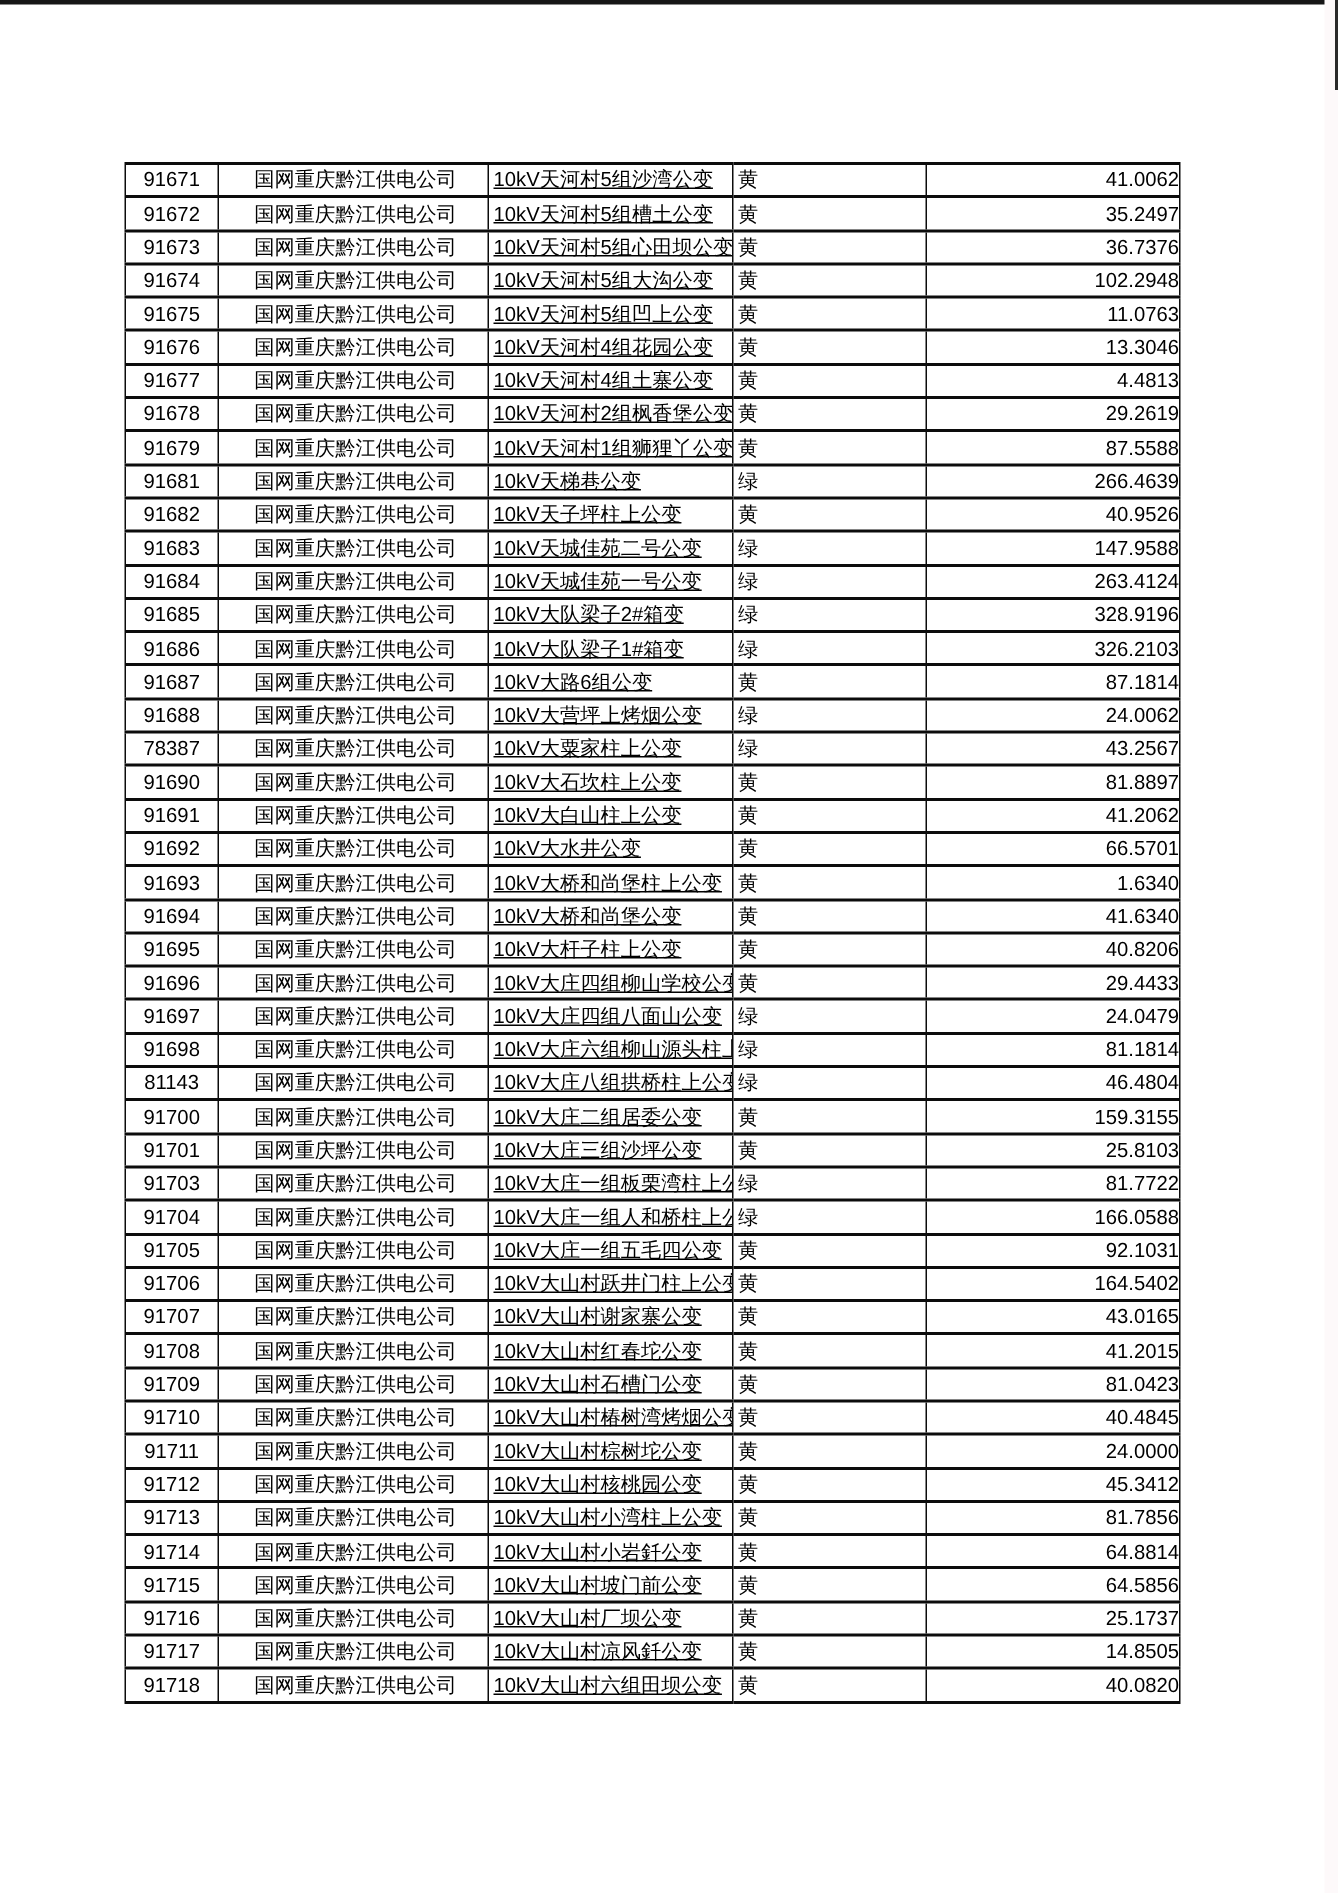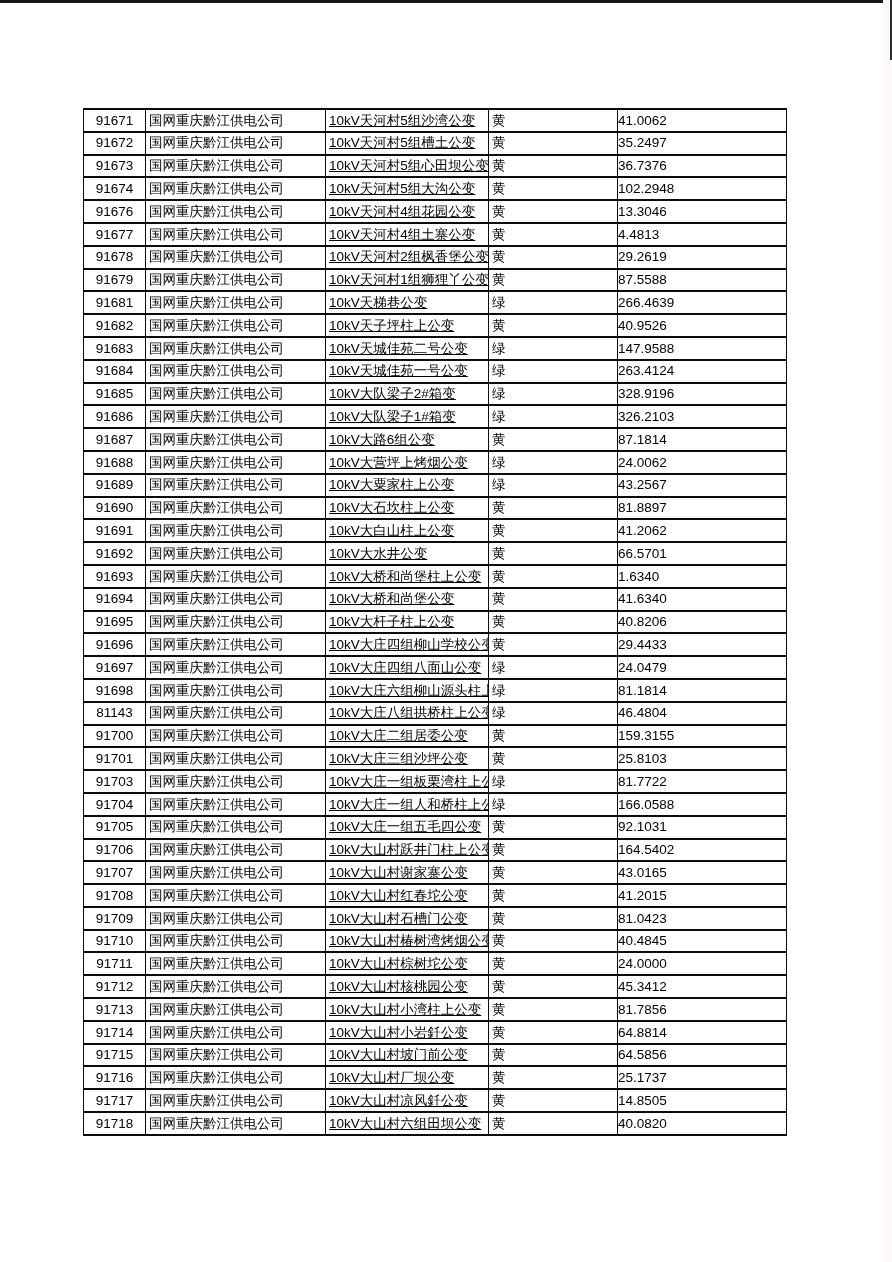--- a/index.html
+++ b/index.html
@@ -43,24 +43,24 @@
     border-right: 1px solid #0c0c0c;
     font-size: 13.5px;
     line-height: 1;
     color: #000000;
     vertical-align: middle;
     white-space: nowrap;
     overflow: hidden;
     height: 21px;
   }
   td.col-id    { width: 62px;  text-align: center; }
-  td.col-company { width: 180px; text-align: left; padding-left: 3px; }
+  td.col-company { width: 180px; text-align: center; padding-left: 3px; }
   td.col-name  { width: 163px; text-align: left; padding-left: 3px; text-decoration: underline; }
   td.col-status{ width: 129px; text-align: left; padding-left: 3px; }
-  td.col-value { width: 169px; text-align: left; }
+  td.col-value { width: 169px; text-align: right; }
 </style>
 </head>
 <body>
 
 <div class="page">
   <div class="top-edge"></div>
   <div class="right-tint"></div>
   <div class="right-edge-mark"></div>
 
   <table class="grid">
@@ -94,20 +94,27 @@
           <td class="col-value">36.7376</td>
         </tr>
         <tr>
           <td class="col-id">91674</td>
           <td class="col-company">国网重庆黔江供电公司</td>
           <td class="col-name">10kV天河村5组大沟公变</td>
           <td class="col-status">黄</td>
           <td class="col-value">102.2948</td>
         </tr>
         <tr>
+          <td class="col-id">91675</td>
+          <td class="col-company">国网重庆黔江供电公司</td>
+          <td class="col-name">10kV天河村5组凹上公变</td>
+          <td class="col-status">黄</td>
+          <td class="col-value">11.0763</td>
+        </tr>
+        <tr>
           <td class="col-id">91676</td>
           <td class="col-company">国网重庆黔江供电公司</td>
           <td class="col-name">10kV天河村4组花园公变</td>
           <td class="col-status">黄</td>
           <td class="col-value">13.3046</td>
         </tr>
         <tr>
           <td class="col-id">91677</td>
           <td class="col-company">国网重庆黔江供电公司</td>
           <td class="col-name">10kV天河村4组土寨公变</td>
@@ -178,21 +185,21 @@
           <td class="col-value">87.1814</td>
         </tr>
         <tr>
           <td class="col-id">91688</td>
           <td class="col-company">国网重庆黔江供电公司</td>
           <td class="col-name">10kV大营坪上烤烟公变</td>
           <td class="col-status">绿</td>
           <td class="col-value">24.0062</td>
         </tr>
         <tr>
-          <td class="col-id">91689</td>
+          <td class="col-id">78387</td>
           <td class="col-company">国网重庆黔江供电公司</td>
           <td class="col-name">10kV大粟家柱上公变</td>
           <td class="col-status">绿</td>
           <td class="col-value">43.2567</td>
         </tr>
         <tr>
           <td class="col-id">91690</td>
           <td class="col-company">国网重庆黔江供电公司</td>
           <td class="col-name">10kV大石坎柱上公变</td>
           <td class="col-status">黄</td>

